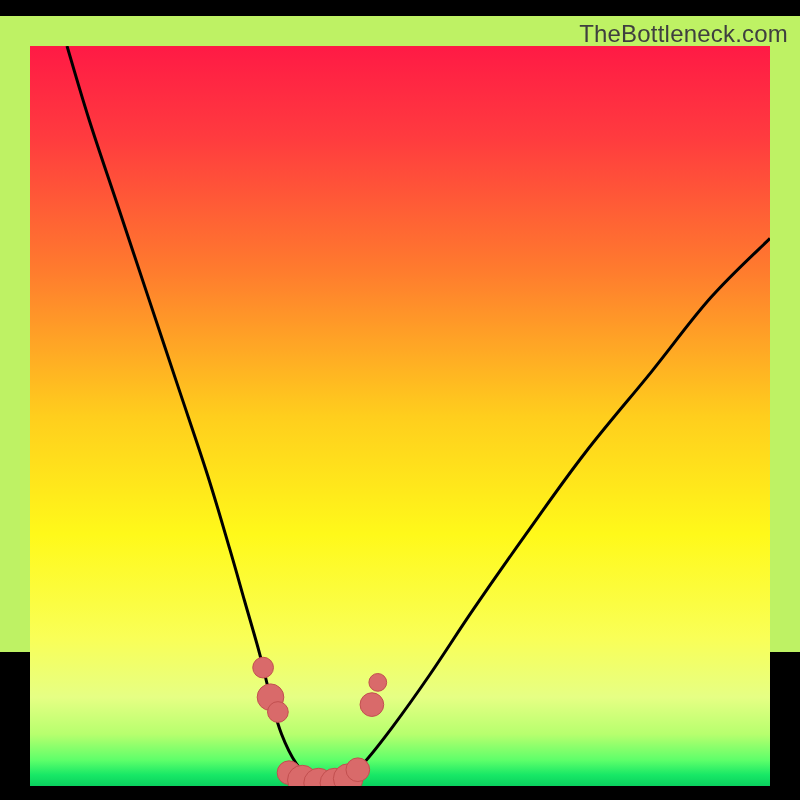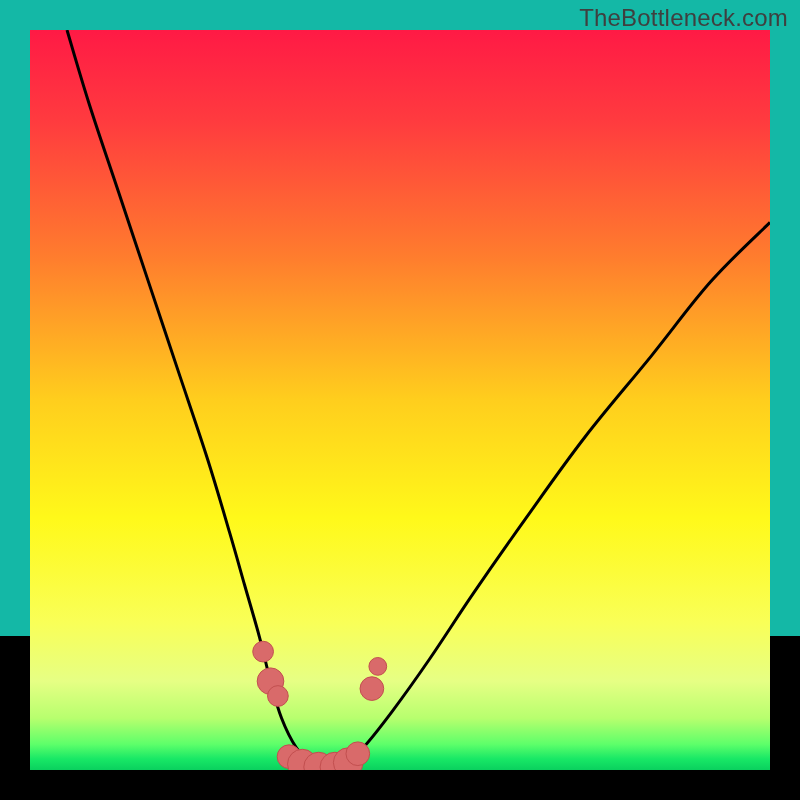--- a/index.html
+++ b/index.html
@@ -8,21 +8,22 @@
     width: 800px;
     height: 800px;
     background: #000;
     font-family: Arial, Helvetica, sans-serif;
     overflow: hidden;
   }
   .frame {
     position: relative;
     width: 800px;
     height: 636px;
-    background: #14b8a6;
+    background: #bef264;
+    margin-top: 16px;
   }
   .watermark {
     position: absolute;
     top: 4px;
     right: 12px;
     font-size: 24px;
     font-weight: 500;
     color: #3f3f3f;
     letter-spacing: 0.2px;
     z-index: 5;

